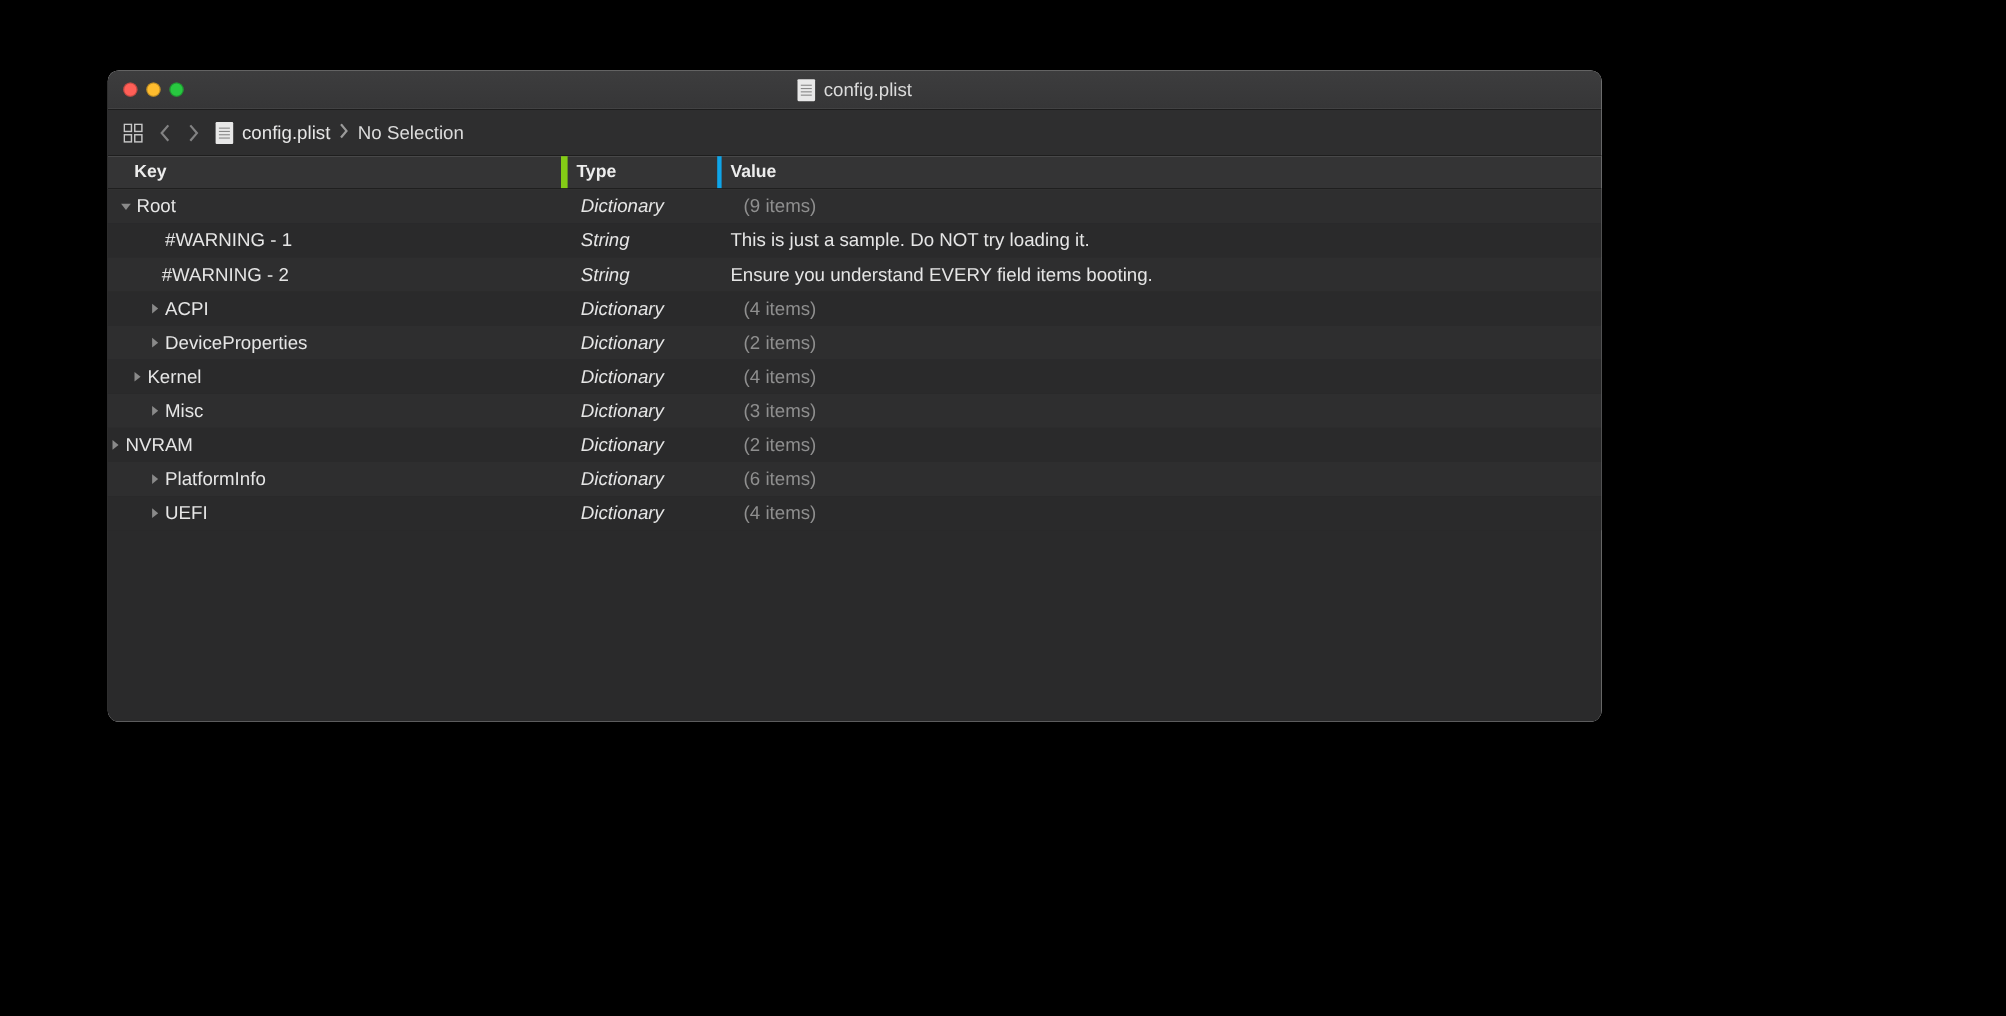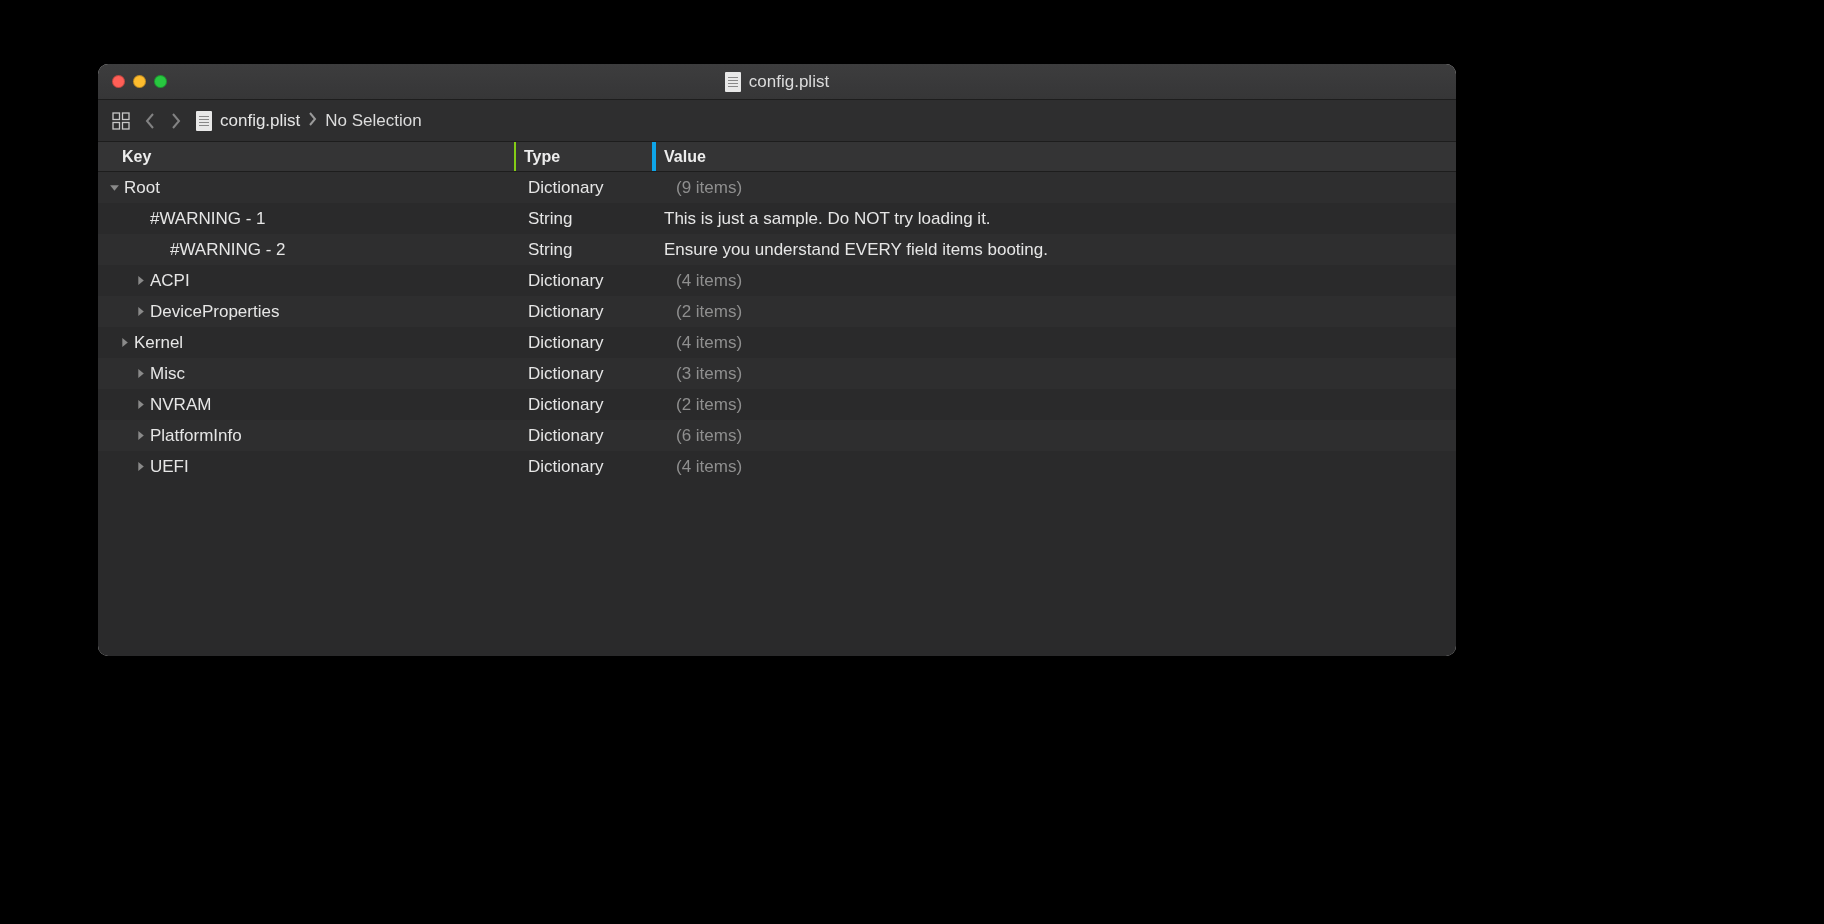--- a/index.html
+++ b/index.html
@@ -69,36 +69,36 @@
   
   .thead {
     height: 30px;
     background: #343435;
     display: flex;
     border-bottom: 1px solid #1d1d1d;
     font-size: 16px;
     color: #ededed;
     font-weight: 600;
   }
-  .col-key   { width: 418px; padding-left: 24px; display:flex; align-items:center; border-right: 2px solid #84cc16; }
+  .col-key   { width: 418px; padding-left: 24px; display:flex; align-items:center; border-right: 6px solid #84cc16; }
   .col-type  { width: 140px; padding-left: 8px;  display:flex; align-items:center; border-right: 4px solid #0ea5e9; }
   .col-value { flex: 1;      padding-left: 8px;  display:flex; align-items:center; }
 
   
   .tbody { flex: 1; background: #2a2a2b; }
   .row {
     height: 31px;
     display: flex; align-items: stretch;
     font-size: 17px;
   }
   .row:nth-child(odd)  { background: #2e2e2f; }
   .row:nth-child(even) { background: #2a2a2b; }
   .row .col-key, .row .col-type, .row .col-value { border-right: none; }
   .row .col-key   { width: 418px; display:flex; align-items:center; padding-left: 0; }
-  .row .col-type  { width: 140px; display:flex; align-items:center; padding-left: 12px; color: #e6e6e6; }
+  .row .col-type  { width: 140px; display:flex; align-items:center; padding-left: 12px; color: #e6e6e6; font-style: italic; }
   .row .col-value { flex:1; display:flex; align-items:center; padding-left: 8px; color: #e6e6e6; }
   .row .col-value.muted { color: #8f8f8f; margin-left: 12px; }
 
   .disclosure {
     width: 12px; height: 12px;
     display: inline-flex; align-items: center; justify-content: center;
     color: #8a8a8a;
     margin-right: 4px;
   }
   .disclosure.spacer { visibility: hidden; }
@@ -191,21 +191,21 @@
             <svg width="11" height="11" viewBox="0 0 10 10">
               <path d="M3 1 L8 5 L3 9 Z" fill="#8a8a8a"></path>
             </svg>
           </span>
           <span class="keytext">#WARNING - 1</span>
         </div>
         <div class="col-type">String</div>
         <div class="col-value">This is just a sample. Do NOT try loading it.</div>
       </div>
       <div class="row">
-        <div class="col-key" style="padding-left: 56px;">
+        <div class="col-key" style="padding-left: 33px;">
           <span class="disclosure spacer">
             <svg width="11" height="11" viewBox="0 0 10 10">
               <path d="M3 1 L8 5 L3 9 Z" fill="#8a8a8a"></path>
             </svg>
           </span>
           <span class="keytext">#WARNING - 2</span>
         </div>
         <div class="col-type">String</div>
         <div class="col-value">Ensure you understand EVERY field items booting.</div>
       </div>
@@ -251,21 +251,21 @@
             <svg width="11" height="11" viewBox="0 0 10 10">
               <path d="M3 1 L8 5 L3 9 Z" fill="#8a8a8a"></path>
             </svg>
           </span>
           <span class="keytext">Misc</span>
         </div>
         <div class="col-type">Dictionary</div>
         <div class="col-value muted">(3 items)</div>
       </div>
       <div class="row">
-        <div class="col-key" style="padding-left: 36px;">
+        <div class="col-key" style="">
           <span class="disclosure">
             <svg width="11" height="11" viewBox="0 0 10 10">
               <path d="M3 1 L8 5 L3 9 Z" fill="#8a8a8a"></path>
             </svg>
           </span>
           <span class="keytext">NVRAM</span>
         </div>
         <div class="col-type">Dictionary</div>
         <div class="col-value muted">(2 items)</div>
       </div>

